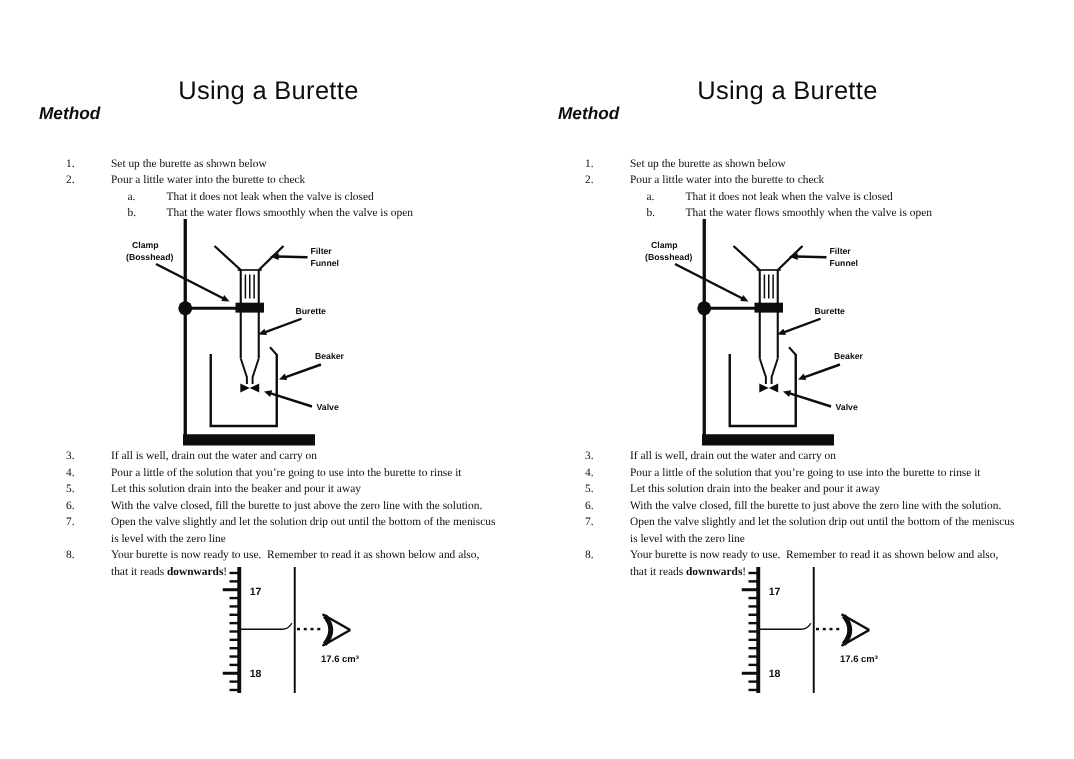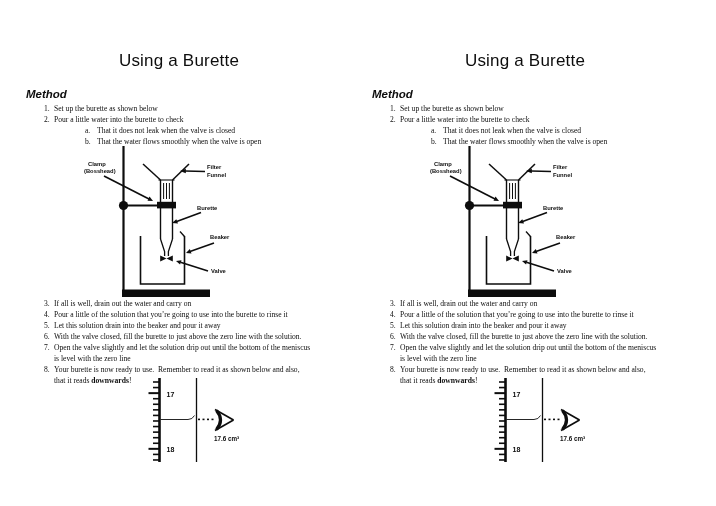--- a/index.html
+++ b/index.html
@@ -8,28 +8,28 @@
     font-family:"Liberation Serif",serif;color:#0d0d0d;overflow:hidden;
   }
   .page{position:absolute;left:0;top:0;width:716px;height:506px;background:#ffffff;}
   .col{position:absolute;top:0;left:0;width:370px;height:506px;}
   .col.second{left:346px;}
   .title{
     position:absolute;top:51px;left:0;width:358px;text-align:center;
     font-family:"Liberation Sans",sans-serif;font-weight:normal;font-size:17px;letter-spacing:.2px;
   }
   .method{
-    position:absolute;top:88px;left:26px;
+    position:absolute;top:70px;left:26px;
     font-family:"Liberation Sans",sans-serif;font-weight:bold;font-style:italic;font-size:11.5px;
   }
   .ln{position:absolute;left:0;width:370px;height:10px;font-size:7.6px;line-height:9px;}
   .ln .num{position:absolute;left:44px;white-space:pre;}
-  .ln .txt{position:absolute;left:54px;white-space:pre;}
+  .ln .txt{position:absolute;left:74px;white-space:pre;}
   .ln.sub .num{left:85px;}
-  .ln.sub .txt{left:97px;}
+  .ln.sub .txt{left:111px;}
   .ln b{font-weight:bold;}
   svg.overlay{position:absolute;left:0;top:0;width:358px;height:506px;}
   svg text{font-family:"Liberation Sans",sans-serif;font-weight:bold;fill:#0d0d0d;}
   svg .lbl{font-size:5.8px;}
   svg .tick-num{font-size:7px;}
   svg .reading-val{font-size:6.3px;}
 </style>
 </head>
 <body>
 

